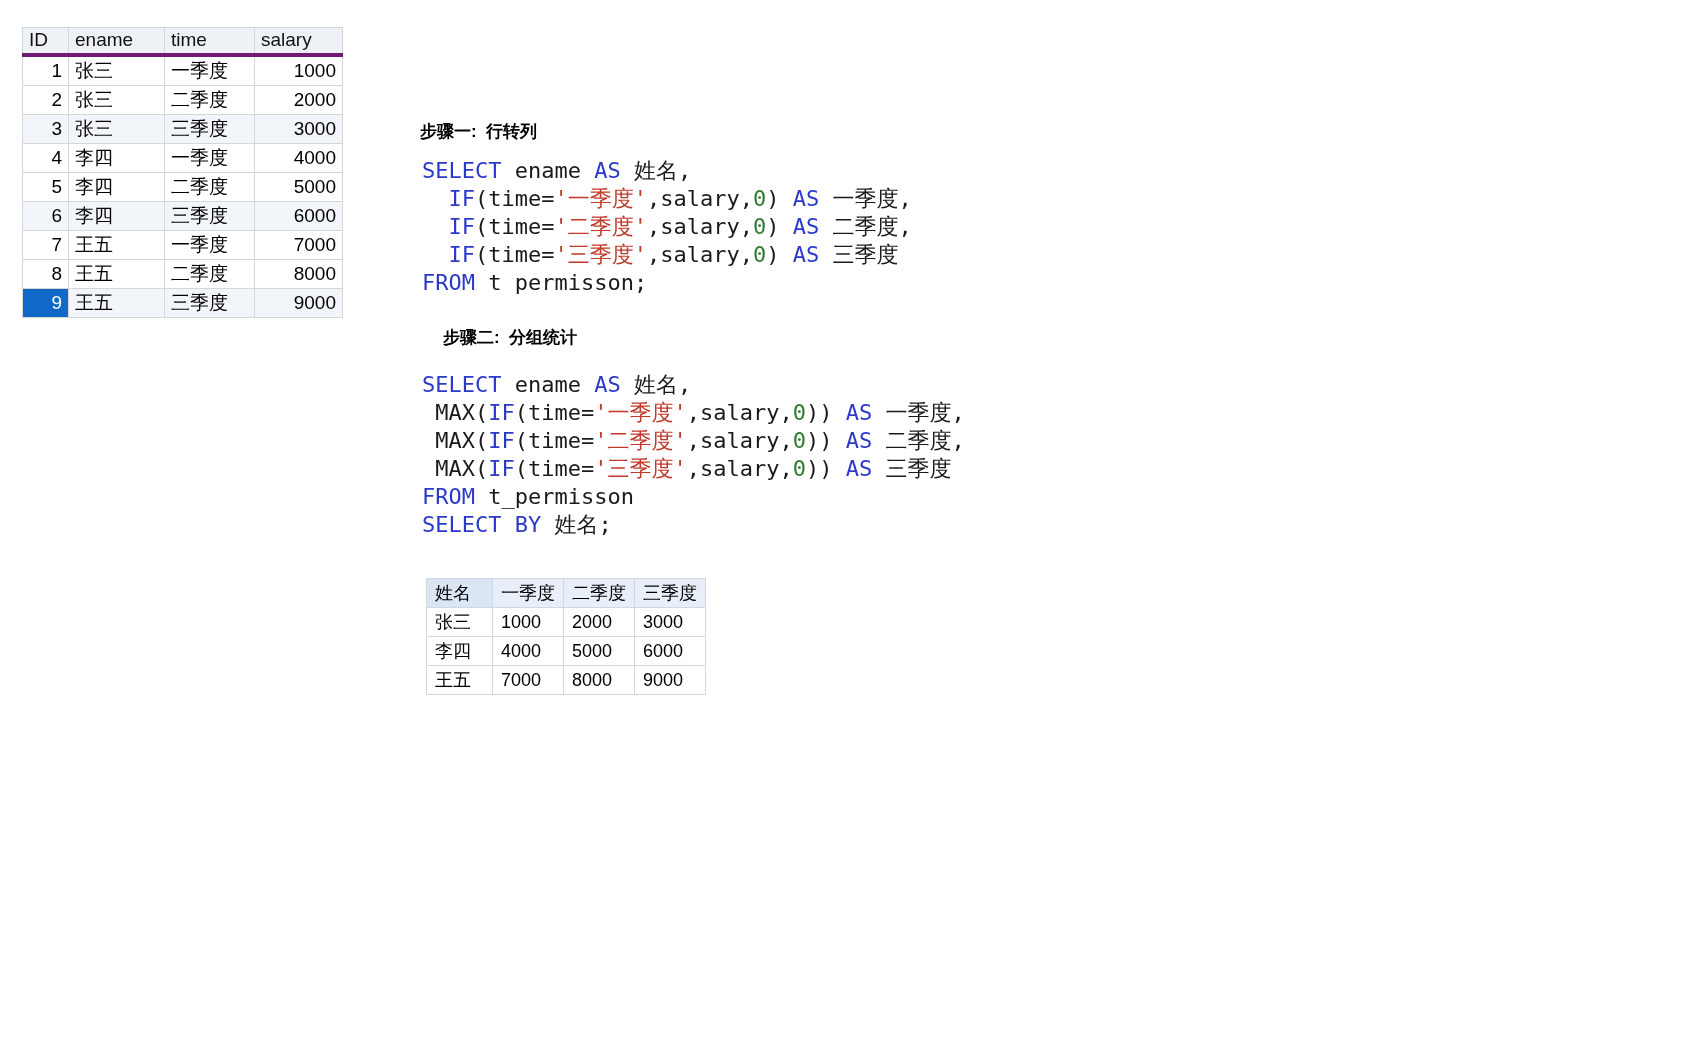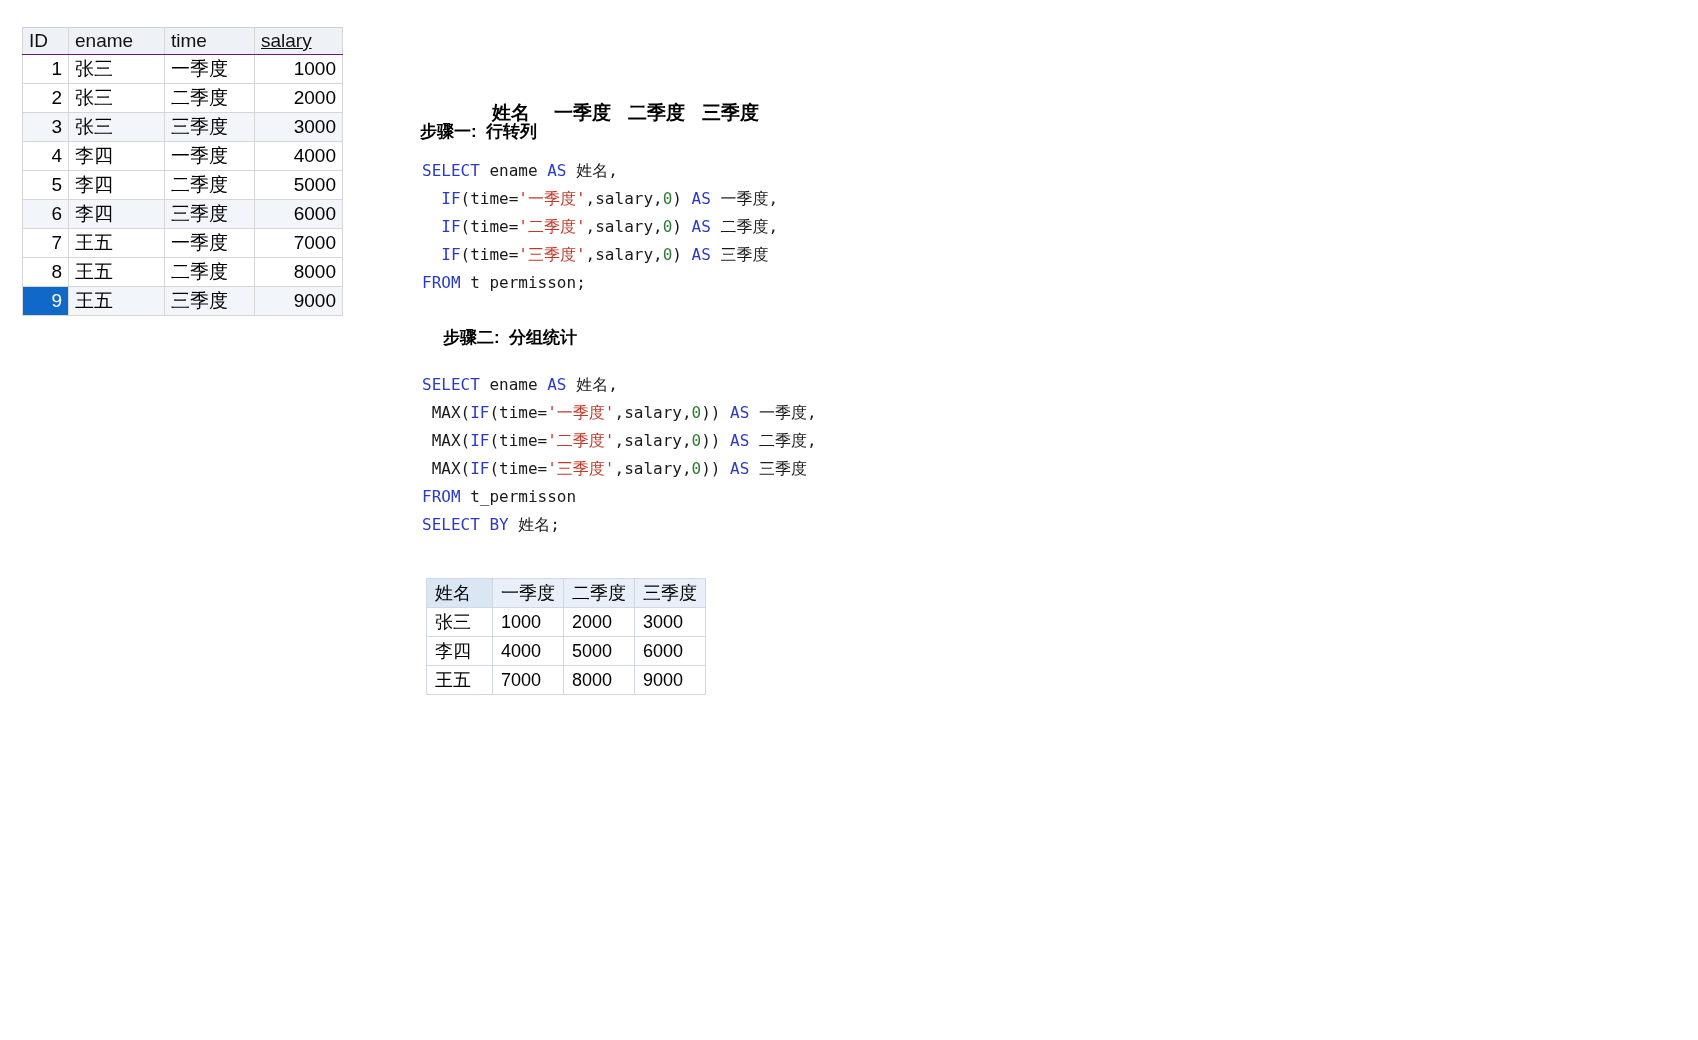--- a/index.html
+++ b/index.html
@@ -32,27 +32,27 @@
     padding: 1px 6px;
     height: 27px;
     box-sizing: border-box;
     font-weight: normal;
     white-space: nowrap;
   }
   table.src thead th {
     background: #eef2f7;
     text-align: left;
     border-top: 1px solid #c9d3df;
-    border-bottom: 1px solid #701a75;
+    border-bottom: 4px solid #701a75;
     color: #111;
   }
   table.src thead th.col-id { width: 46px; }
   table.src thead th.col-ename { width: 96px; }
   table.src thead th.col-time { width: 90px; }
-  table.src thead th.col-salary { width: 88px; text-decoration: underline; }
+  table.src thead th.col-salary { width: 88px; }
 
   table.src tbody td.c-id { text-align: right; width: 46px; }
   table.src tbody td.c-ename { text-align: left; width: 96px; }
   table.src tbody td.c-time { text-align: left; width: 90px; }
   table.src tbody td.c-salary { text-align: right; width: 88px; }
 
   table.src tbody tr.alt td { background: #f2f6fb; }
   table.src tbody tr td { background: #ffffff; }
   table.src tbody tr.alt td.c-ename,
   table.src tbody tr.alt td.c-time,
@@ -86,21 +86,21 @@
     color: #000;
     white-space: pre;
   }
   #step1-heading { left: 420px; top: 120px; text-align: center; }
   #step2-heading { left: 420px; top: 326px; margin-left: 23px; }
 
   
   .code {
     position: absolute;
     font-family: "DejaVu Sans Mono", monospace;
-    font-size: 16px;
+    font-size: 22px;
     line-height: 28px;
     white-space: pre;
     color: #202020;
   }
   #code1 { left: 422px; top: 157px; }
   #code2 { left: 422px; top: 371px; }
   .kw { color: #2b39c8; }
   .fn { color: #2b39c8; }
   .str { color: #c0392b; }
   .num { color: #2e7d32; }
@@ -201,21 +201,20 @@
         <td class="c-id">9</td>
         <td class="c-ename">王五</td>
         <td class="c-time">三季度</td>
         <td class="c-salary">9000</td>
       </tr>
     </tbody>
   </table>
 </div>
 
 <div id="pivot-preview">
-  <span class="row"><span class="cell w-name">姓名</span><span class="cell w-q">一季度</span><span class="cell w-q">二季度</span><span class="cell w-q">三季度</span></span>
 </div>
 
 <div class="step-heading" id="step1-heading">步骤一:  行转列</div>
 
 <div class="code" id="code1"><span class="kw">SELECT</span><span class="plain"> ename </span><span class="kw">AS</span><span class="cn"> 姓名,</span>
   <span class="fn">IF</span><span class="plain">(time=</span><span class="str">'一季度'</span><span class="plain">,salary,</span><span class="num">0</span><span class="plain">) </span><span class="kw">AS</span><span class="cn"> 一季度,</span>
   <span class="fn">IF</span><span class="plain">(time=</span><span class="str">'二季度'</span><span class="plain">,salary,</span><span class="num">0</span><span class="plain">) </span><span class="kw">AS</span><span class="cn"> 二季度,</span>
   <span class="fn">IF</span><span class="plain">(time=</span><span class="str">'三季度'</span><span class="plain">,salary,</span><span class="num">0</span><span class="plain">) </span><span class="kw">AS</span><span class="cn"> 三季度</span>
 <span class="kw">FROM</span><span class="plain"> t permisson;</span></div>
 

